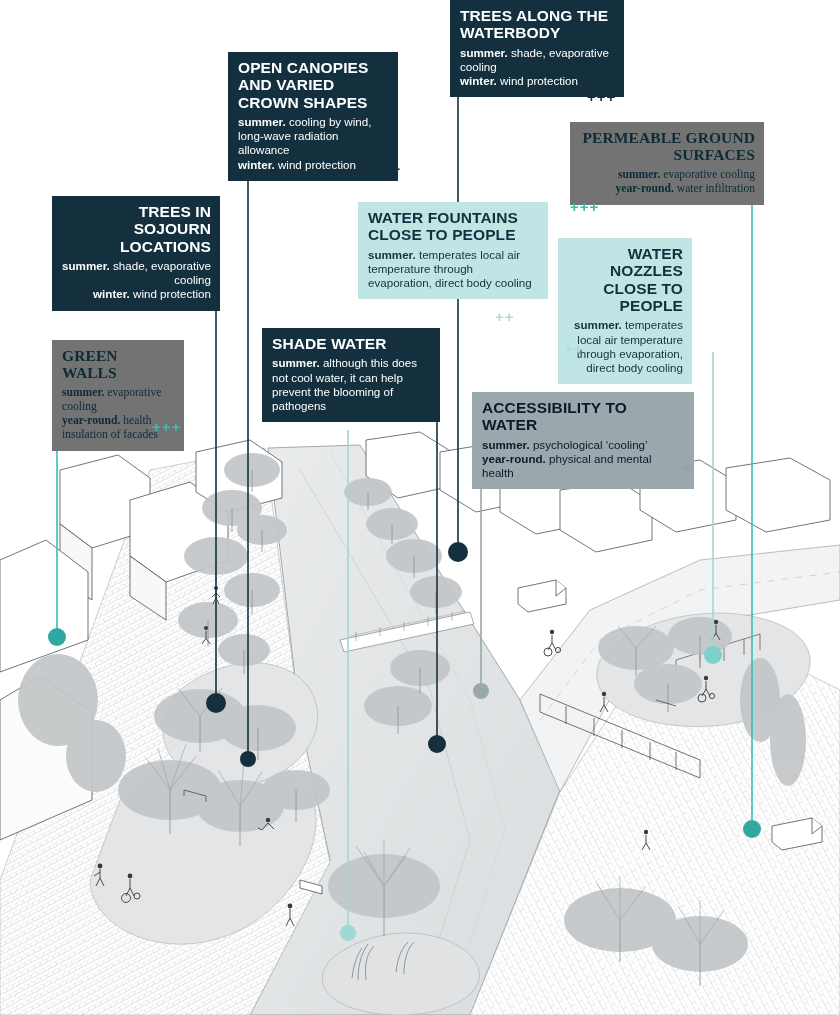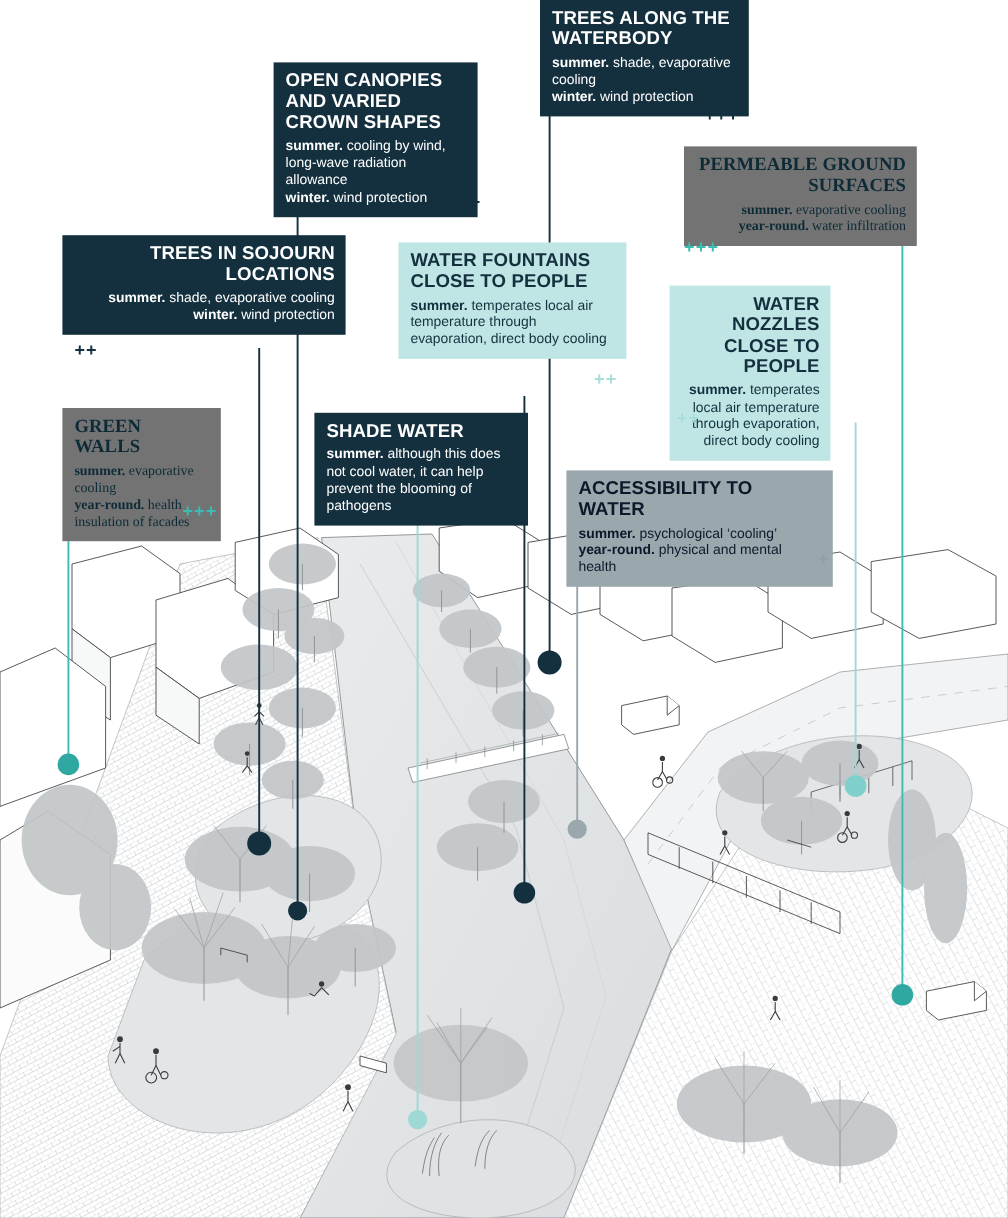--- a/index.html
+++ b/index.html
@@ -336,47 +336,47 @@
   </div>
   <div class="plus dark" style="left:372px;top:160px;">+++</div>
 
   <div class="callout teal right" style="left:570px;top:122px;width:194px;">
     <div class="title">PERMEABLE GROUND SURFACES</div>
     <div class="line"><b>summer.</b><span> evaporative cooling</span></div>
     <div class="line"><b>year-round.</b><span> water infiltration</span></div>
   </div>
   <div class="plus teal" style="left:570px;top:198px;">+++</div>
 
-  <div class="callout dark right" style="left:52px;top:196px;width:236px;">
+  <div class="callout dark right" style="left:52px;top:196px;width:168px;">
     <div class="title">TREES IN SOJOURN LOCATIONS</div>
     <div class="line"><b>summer.</b><span> shade, evaporative cooling</span></div>
     <div class="line"><b>winter.</b><span> wind protection</span></div>
   </div>
   <div class="plus dark" style="left:62px;top:284px;">++</div>
 
-  <div class="callout lightteal" style="left:332px;top:202px;width:190px;">
+  <div class="callout lightteal" style="left:358px;top:202px;width:190px;">
     <div class="title">WATER FOUNTAINS CLOSE TO PEOPLE</div>
     <div class="line"><b>summer.</b><span> temperates local air temperature through evaporation, direct body cooling</span></div>
   </div>
   <div class="plus lightteal" style="left:495px;top:308px;">++</div>
 
   <div class="callout lightteal right" style="left:558px;top:238px;width:134px;">
     <div class="title">WATER NOZZLES CLOSE TO PEOPLE</div>
     <div class="line"><b>summer.</b><span> temperates local air temperature through evaporation, direct body cooling</span></div>
   </div>
   <div class="plus lightteal" style="left:564px;top:340px;">++</div>
 
   <div class="callout teal" style="left:52px;top:340px;width:132px;">
     <div class="title">GREEN WALLS</div>
     <div class="line"><b>summer.</b><span> evaporative cooling</span></div>
     <div class="line"><b>year-round.</b><span> health insulation of facades</span></div>
   </div>
   <div class="plus teal" style="left:152px;top:418px;">+++</div>
 
-  <div class="callout dark" style="left:262px;top:344px;width:178px;">
+  <div class="callout dark" style="left:262px;top:328px;width:178px;">
     <div class="title">SHADE WATER</div>
     <div class="line"><b>summer.</b><span> although this does not cool water, it can help prevent the blooming of pathogens</span></div>
   </div>
 
   <div class="callout gray" style="left:472px;top:392px;width:222px;">
     <div class="title">ACCESSIBILITY TO WATER</div>
     <div class="line"><b>summer.</b><span> psychological ‘cooling’</span></div>
     <div class="line"><b>year-round.</b><span> physical and mental health</span></div>
   </div>
   <div class="plus gray" style="left:682px;top:458px;">+</div>

